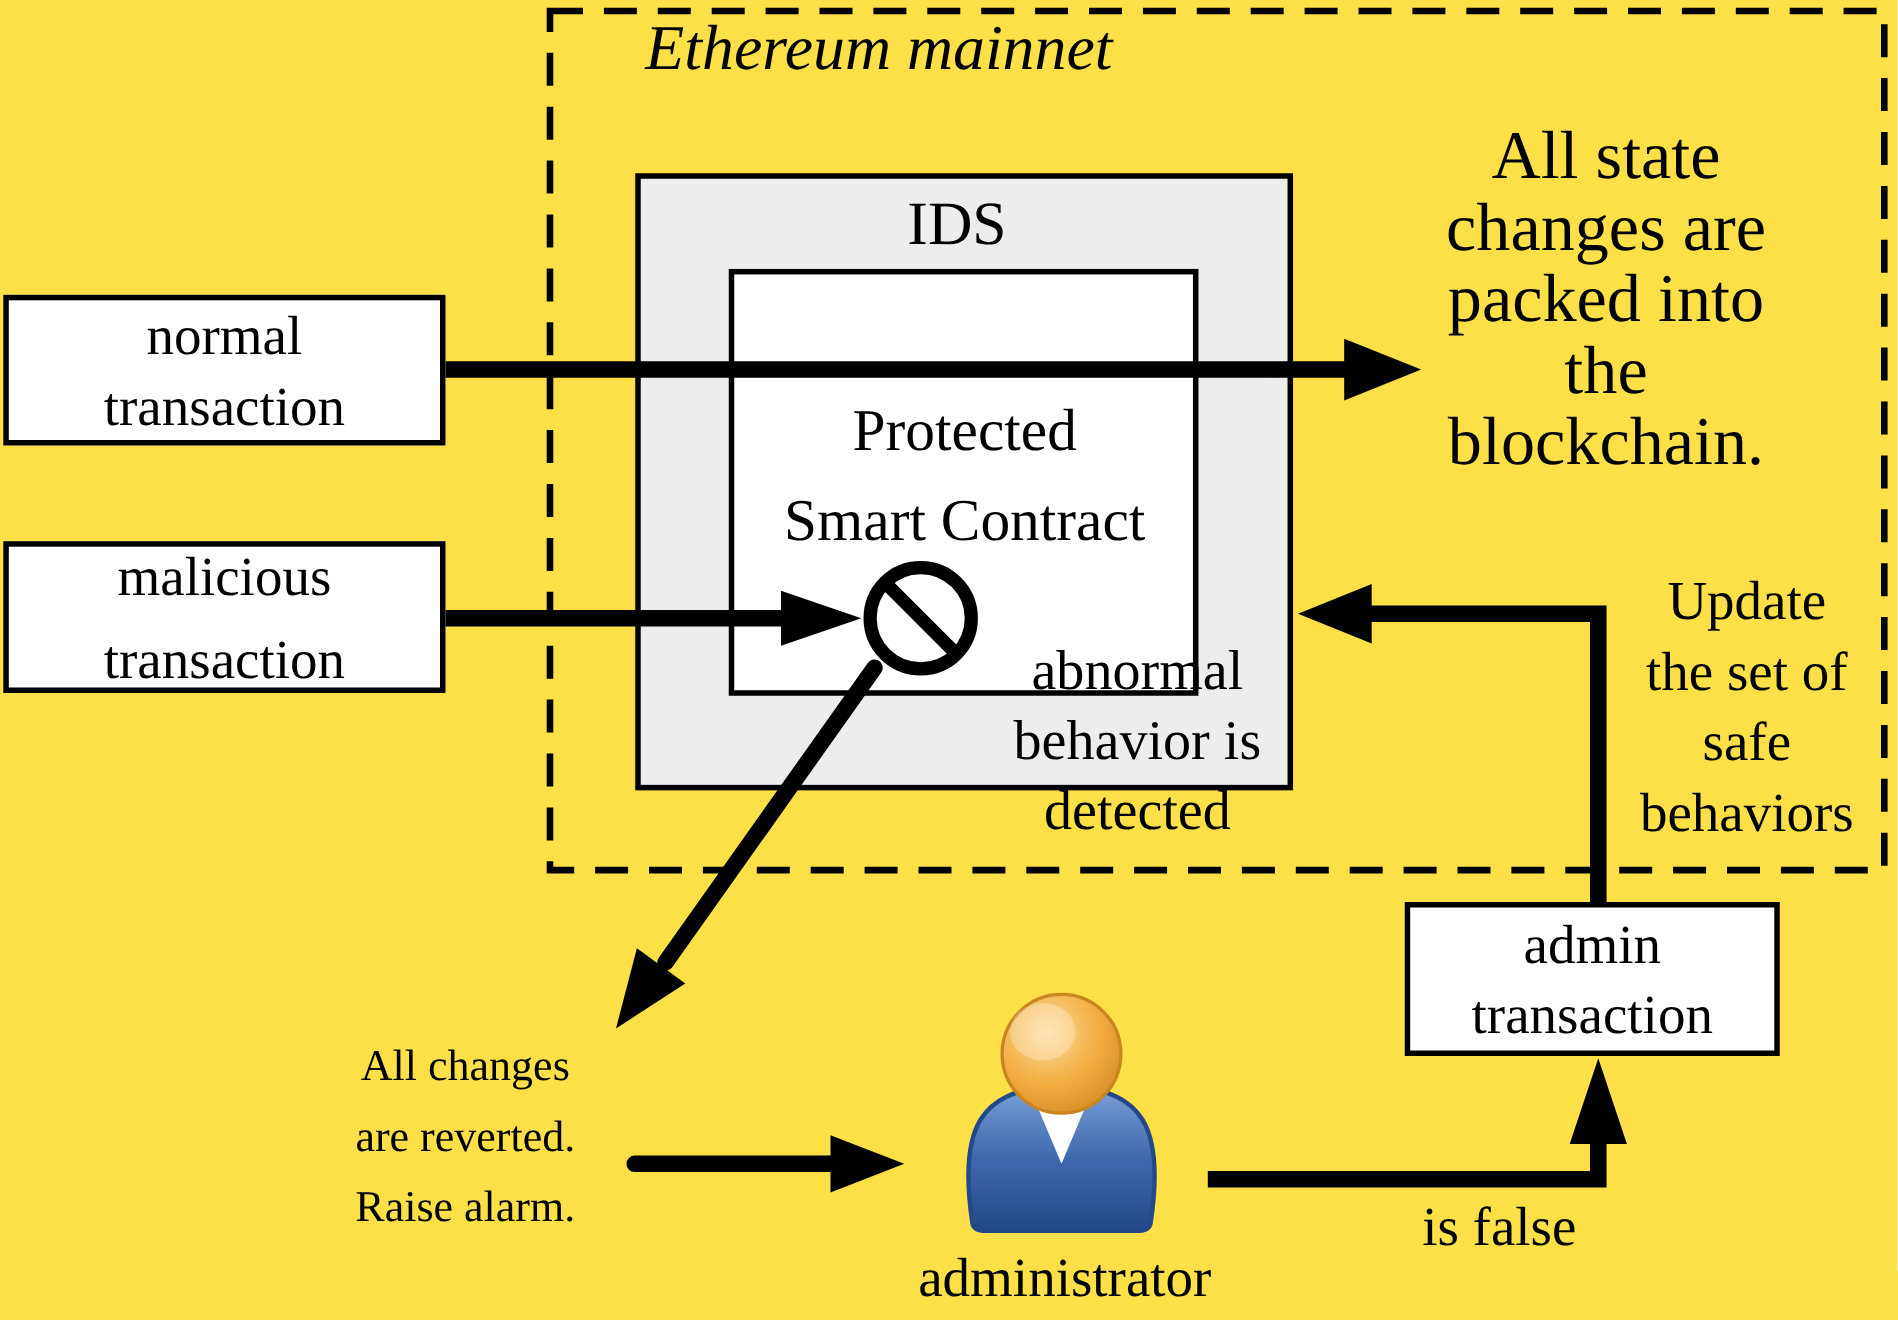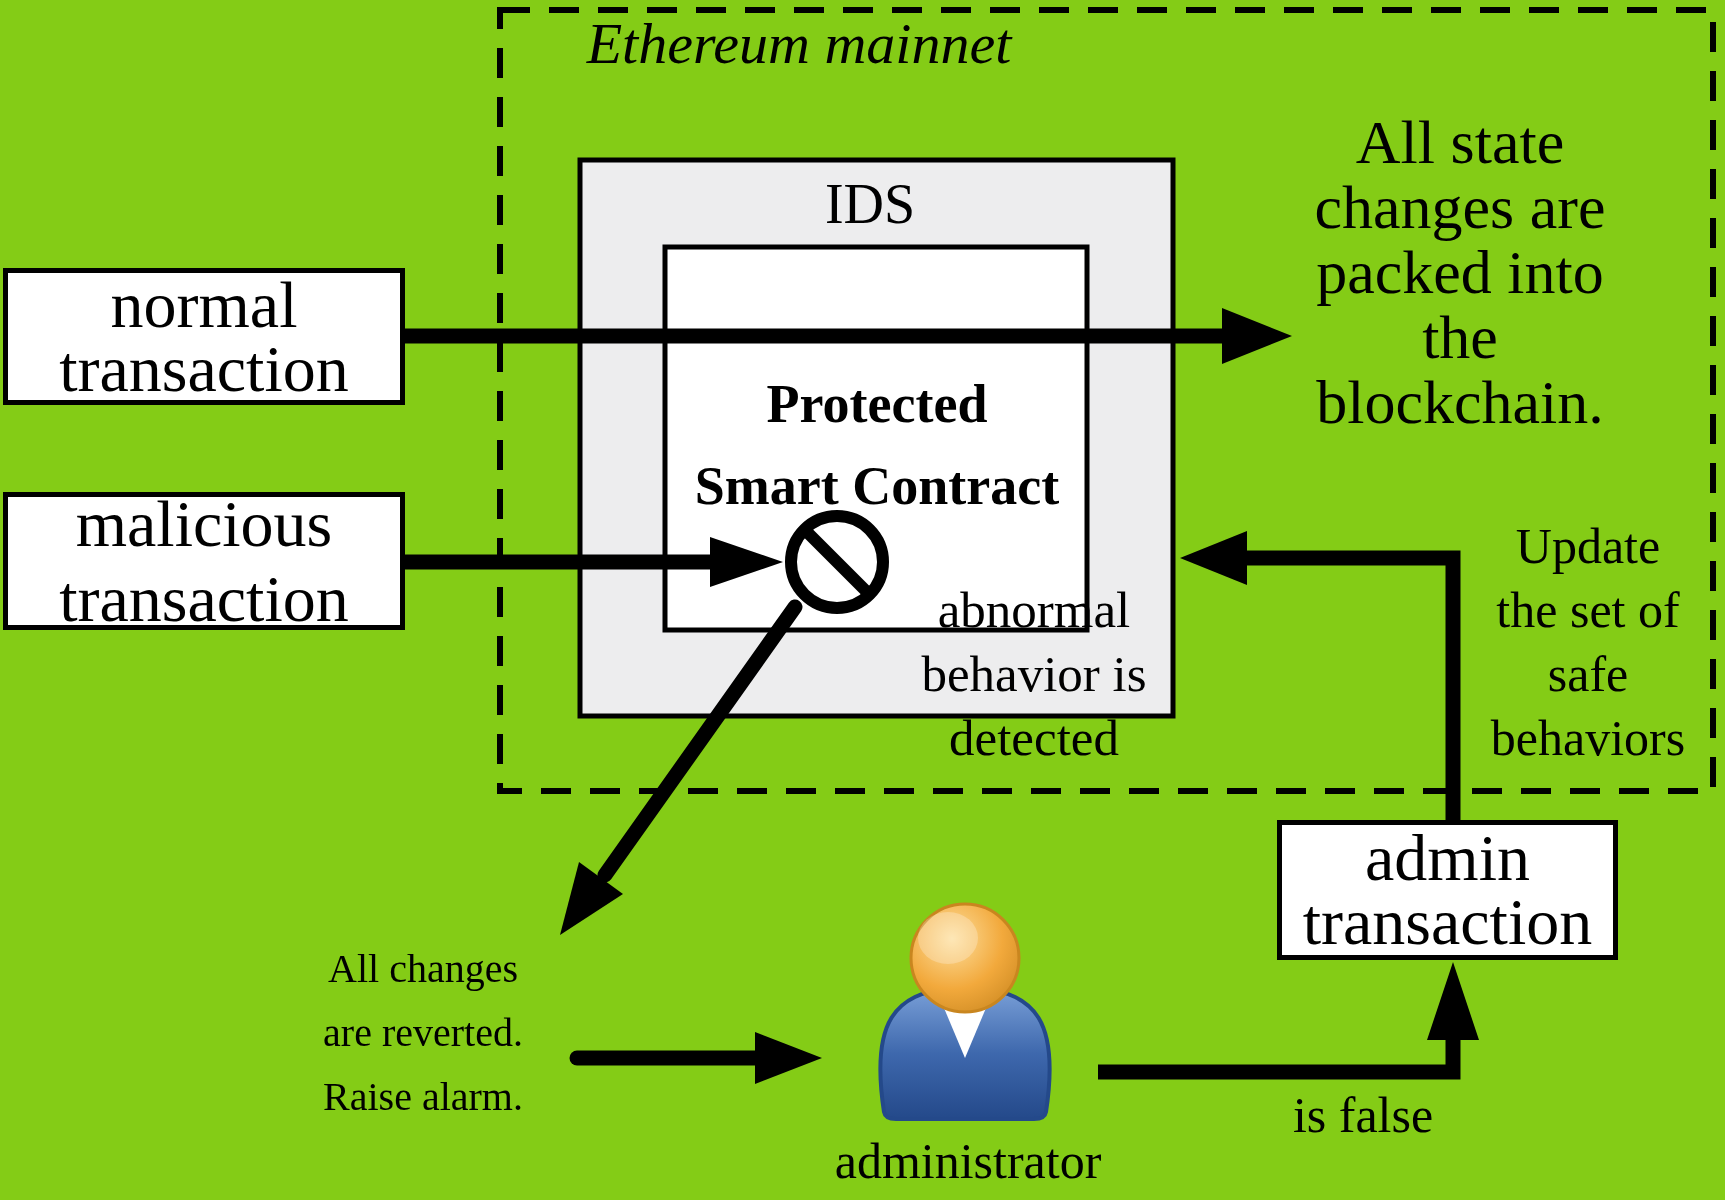--- a/index.html
+++ b/index.html
@@ -1,17 +1,17 @@
 <!DOCTYPE html>
 <html style="--stroke: #000000; --ids_fill: #ededee; --box_fill: #ffffff; --head_light: #fddf9e; --head_mid: #f2a93c; --head_dark: #c9861f; --body_light: #7aa0d8; --body_mid: #3e68ad; --body_dark: #24498a; --collar: #ffffff;"><head>
 <meta charset="utf-8">
 <style>
   html,body{margin:0;padding:0;background:#fff;}
   .stage{
-    position:relative;width:1725px;height:1200px;background:#84cc16;overflow:hidden;
+    position:relative;width:1725px;height:1200px;background:#fde047;overflow:hidden;
     font-family:"Liberation Serif","DejaVu Serif",serif;color:#000;
   }
   .stage svg{position:absolute;left:0;top:0;}
 
   
   .dash-rect{fill:none;stroke:var(--stroke,#000);stroke-width:6;stroke-dasharray:30 19;}
   .ids-rect{fill:var(--ids_fill,#ededee);stroke:var(--stroke,#000);stroke-width:5;}
   .white-rect{fill:var(--box_fill,#fff);stroke:var(--stroke,#000);stroke-width:5;}
   .ln{stroke:var(--stroke,#000);fill:none;stroke-width:15;}
   .lnr{stroke-linecap:round;}
@@ -24,34 +24,34 @@
   .s-body-m{stop-color:var(--body_mid,#3e68ad);}
   .s-body-d{stop-color:var(--body_dark,#24498a);}
   .head-c{fill:url(#gHead);stroke:var(--head_dark,#c9861f);stroke-width:3;}
   .body-p{fill:url(#gBody);stroke:var(--body_dark,#24498a);stroke-width:4;}
   .collar-p{fill:var(--collar,#fff);}
 
   
   .txt{position:absolute;text-align:center;white-space:nowrap;}
   .title{left:556px;top:8px;width:486px;font-size:58px;line-height:72px;font-style:italic;}
   .ids-label{left:580px;top:172px;width:580px;font-size:56px;line-height:64px;}
-  .protected{left:665px;top:363px;width:424px;font-size:54px;line-height:82px;font-weight:bold;}
+  .protected{left:665px;top:350px;width:424px;font-size:54px;line-height:82px;}
   .cap-allstate{left:1260px;top:110px;width:400px;font-size:62px;line-height:65px;}
   .cap-update{left:1388px;top:514px;width:400px;font-size:50px;line-height:64px;}
   .cap-abnormal{left:859px;top:578px;width:350px;font-size:51px;line-height:64px;}
   .cap-allchanges{left:248px;top:937px;width:350px;font-size:40px;line-height:64px;}
   .cap-ifalarm{left:1188px;top:1084px;width:350px;font-size:50px;line-height:62px;}
   .cap-admin{left:805px;top:1132px;width:326px;font-size:50px;line-height:58px;}
 
   
   .box{
     position:absolute;box-sizing:border-box;border:5px solid var(--stroke,#000);
     background:var(--box_fill,#fff);display:flex;flex-direction:column;
     align-items:center;justify-content:center;text-align:center;
-    font-size:66px;line-height:64px;white-space:nowrap;
+    font-size:50px;line-height:64px;white-space:nowrap;
   }
   .box-normal{left:3px;top:268px;width:402px;height:137px;}
   .box-malicious{left:3px;top:492px;width:402px;height:138px;gap:11px;}
   .box-admin{left:1253px;top:820px;width:341px;height:140px;margin-left:24px;}
 </style>
 </head>
 <body>
 
 <div class="stage">
 

